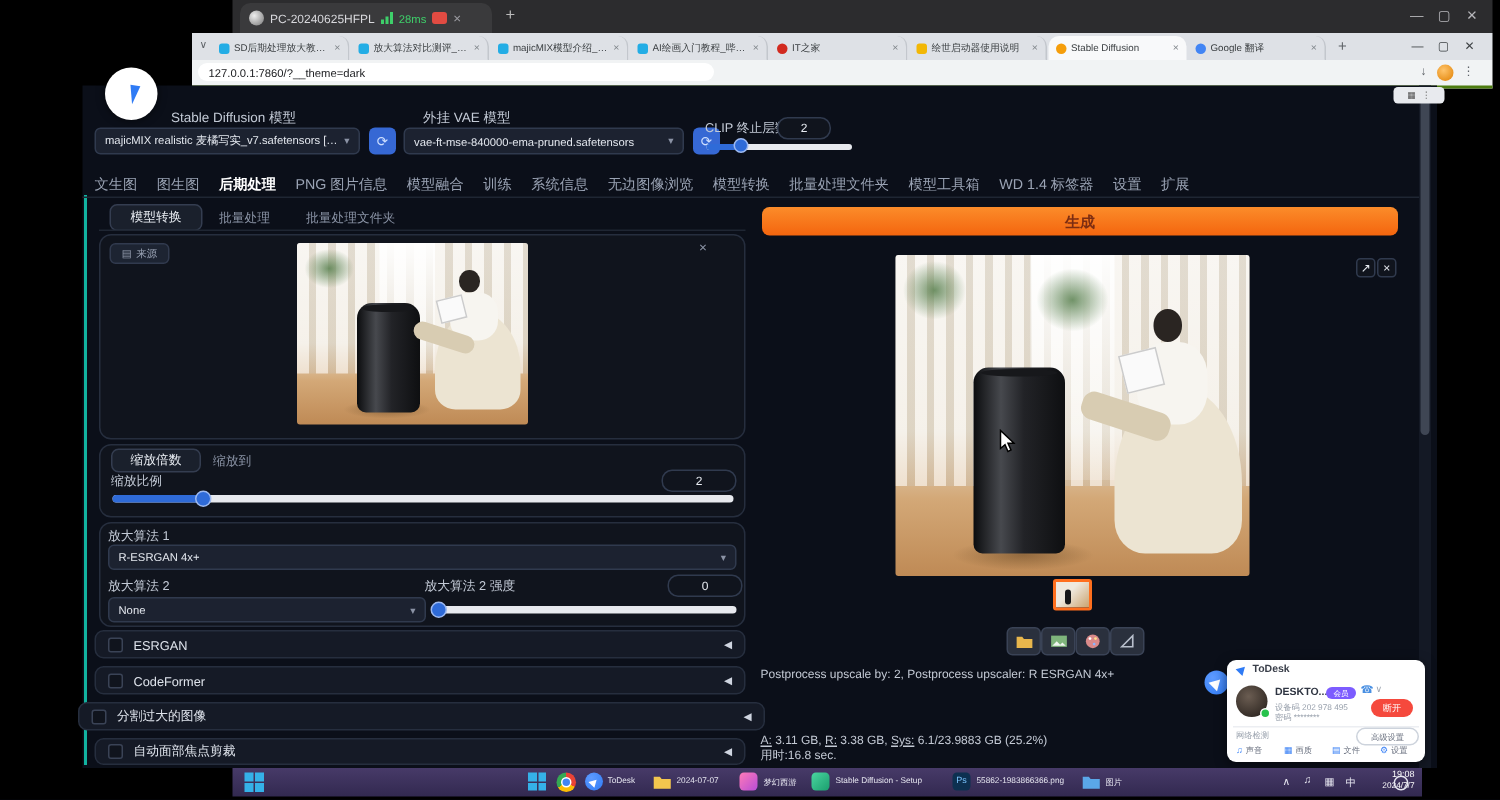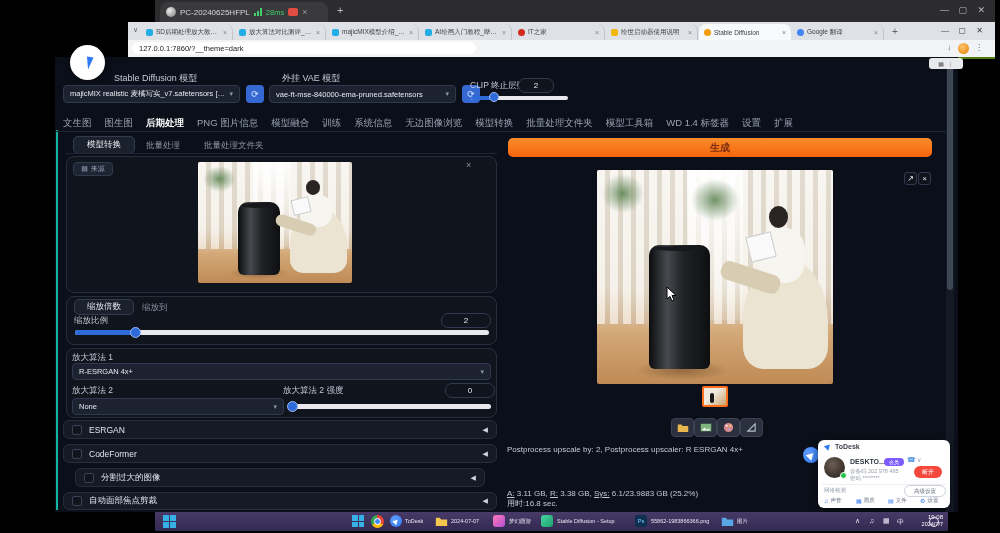--- a/index.html
+++ b/index.html
@@ -327,21 +327,21 @@
 <div class="abs accrow" style="left:63px;top:420px;width:434px;height:19px">
   <span class="cb"></span>
   <span class="acclab">ESRGAN</span>
   <span class="accarr">◀</span>
 </div>
 <div class="abs accrow" style="left:63px;top:444px;width:434px;height:19px">
   <span class="cb"></span>
   <span class="acclab">CodeFormer</span>
   <span class="accarr">◀</span>
 </div>
-<div class="abs accrow" style="left:75px;top:468px;width:410px;height:19px">
+<div class="abs accrow" style="left:52px;top:468px;width:458px;height:19px">
   <span class="cb"></span>
   <span class="acclab">分割过大的图像</span>
   <span class="accarr">◀</span>
 </div>
 <div class="abs accrow" style="left:63px;top:492px;width:434px;height:18px">
   <span class="cb"></span>
   <span class="acclab">自动面部焦点剪裁</span>
   <span class="accarr">◀</span>
 </div>
 

